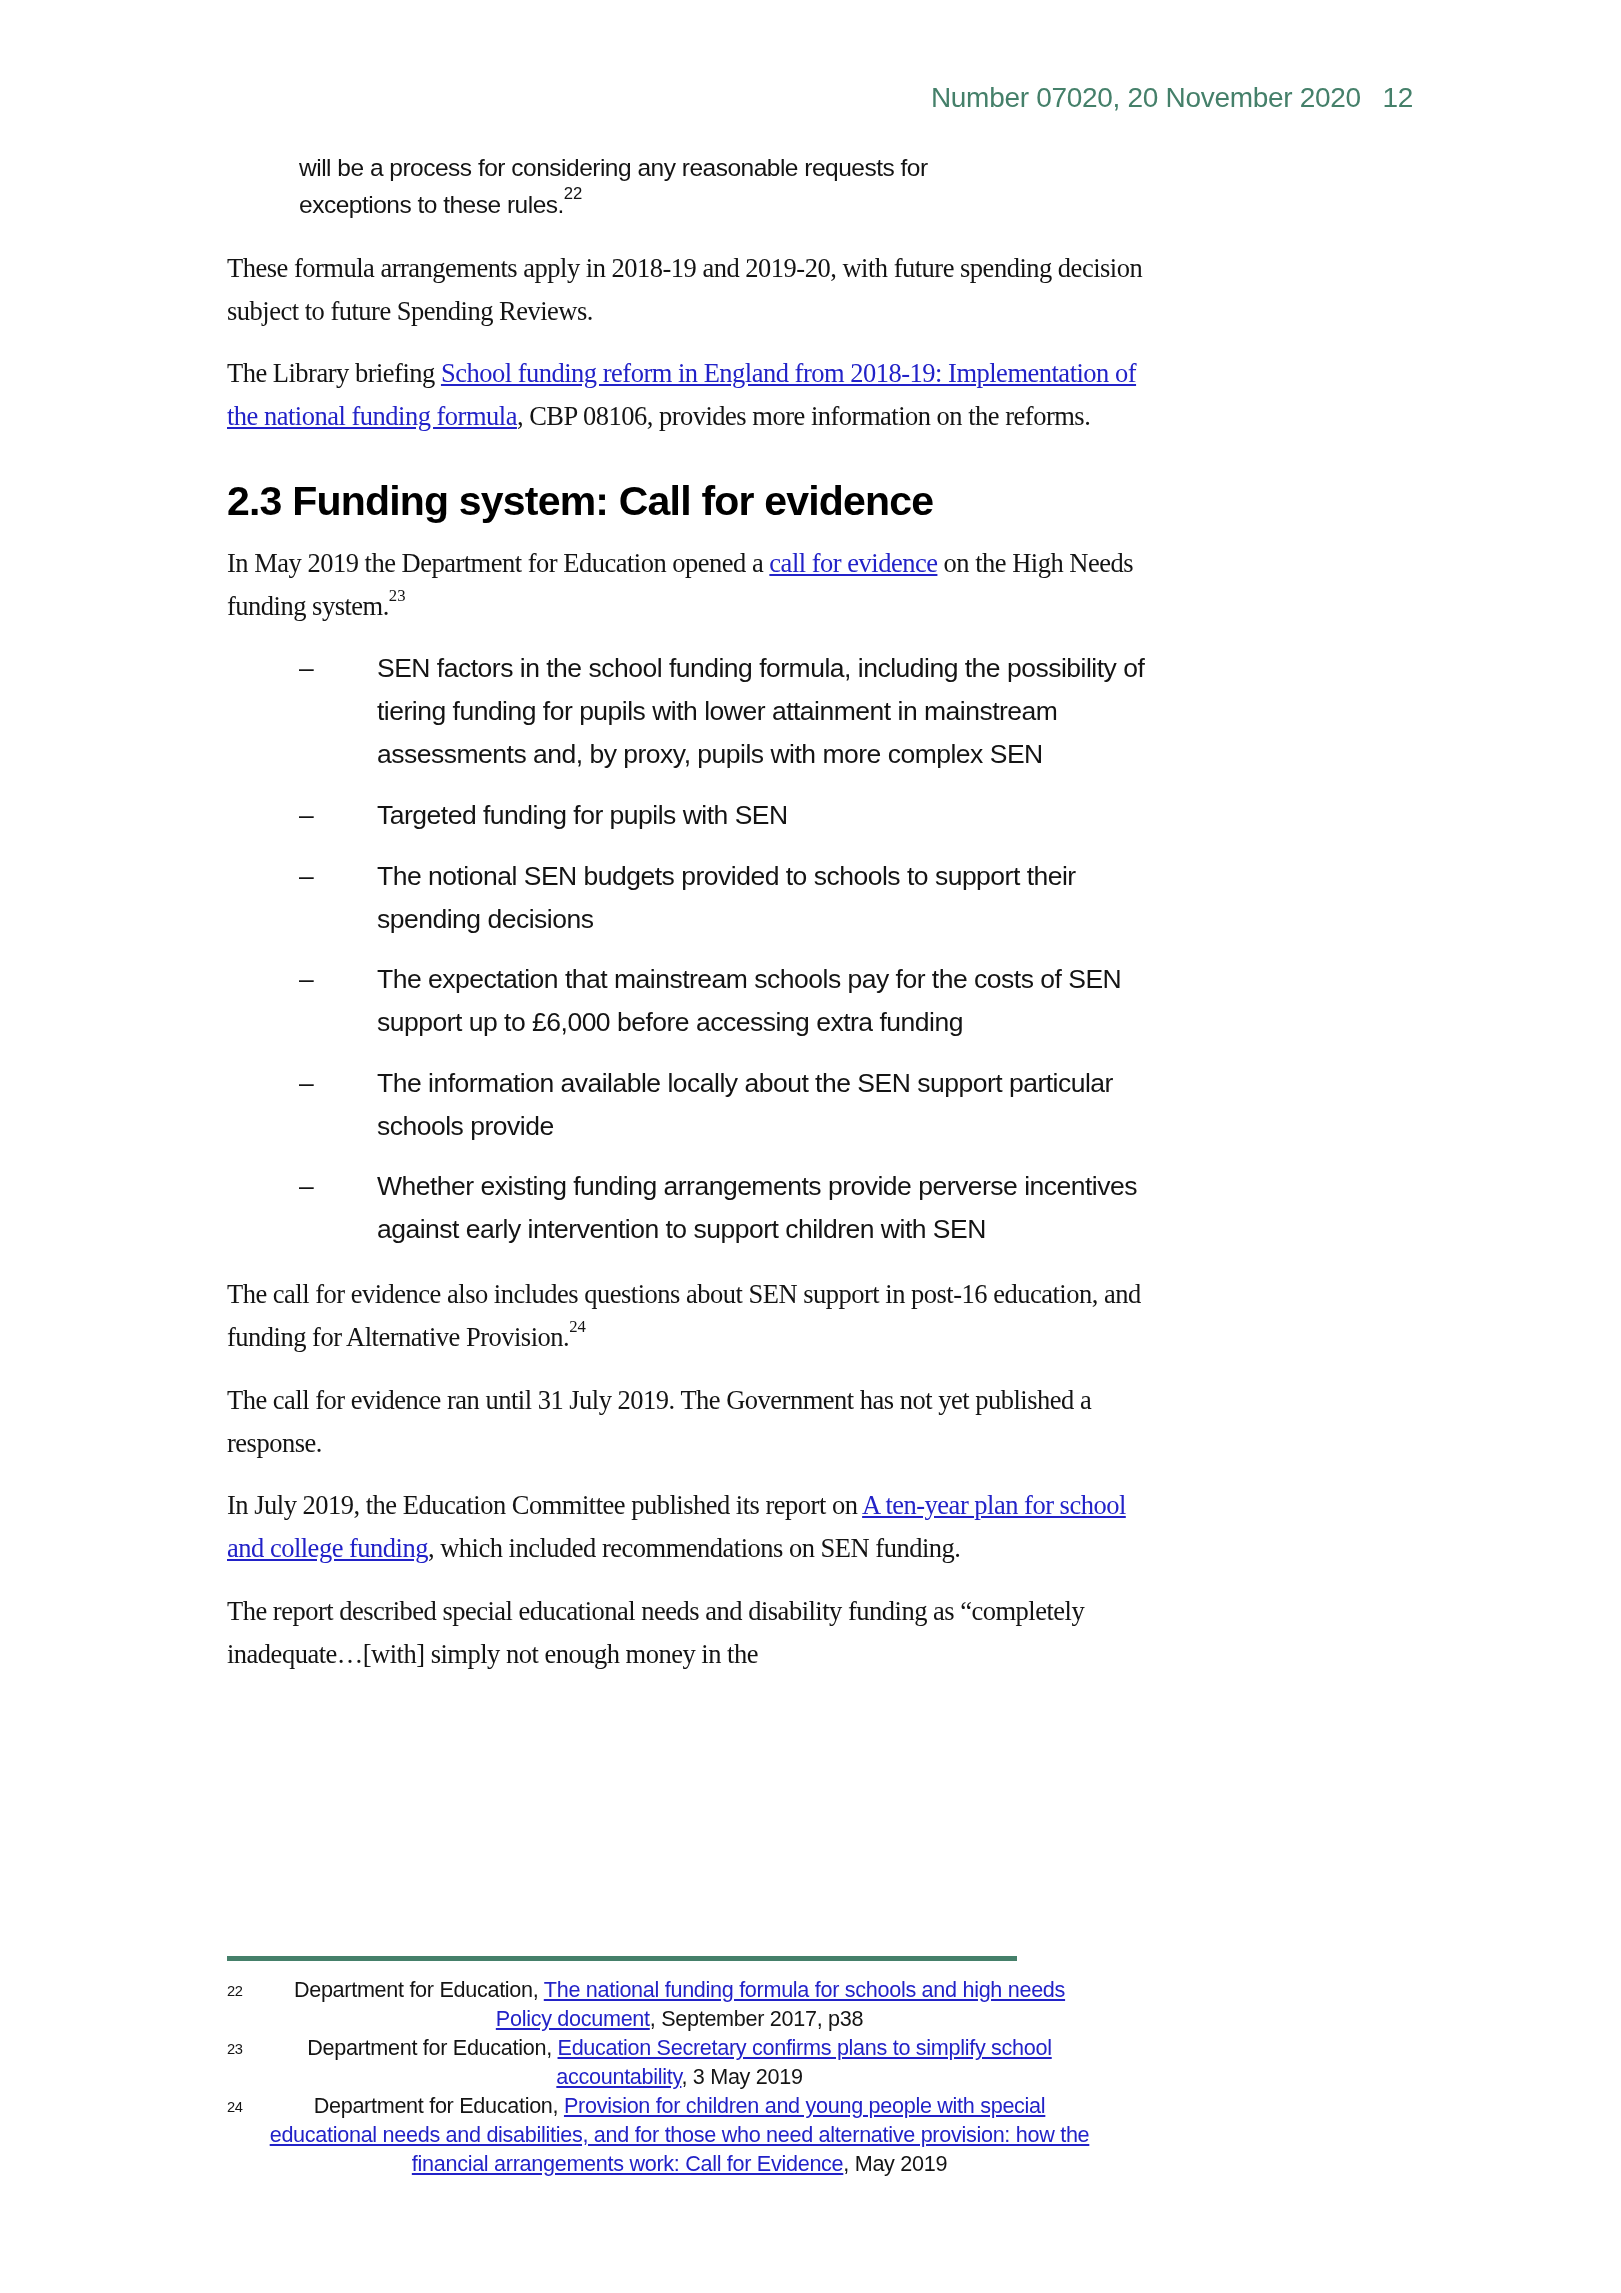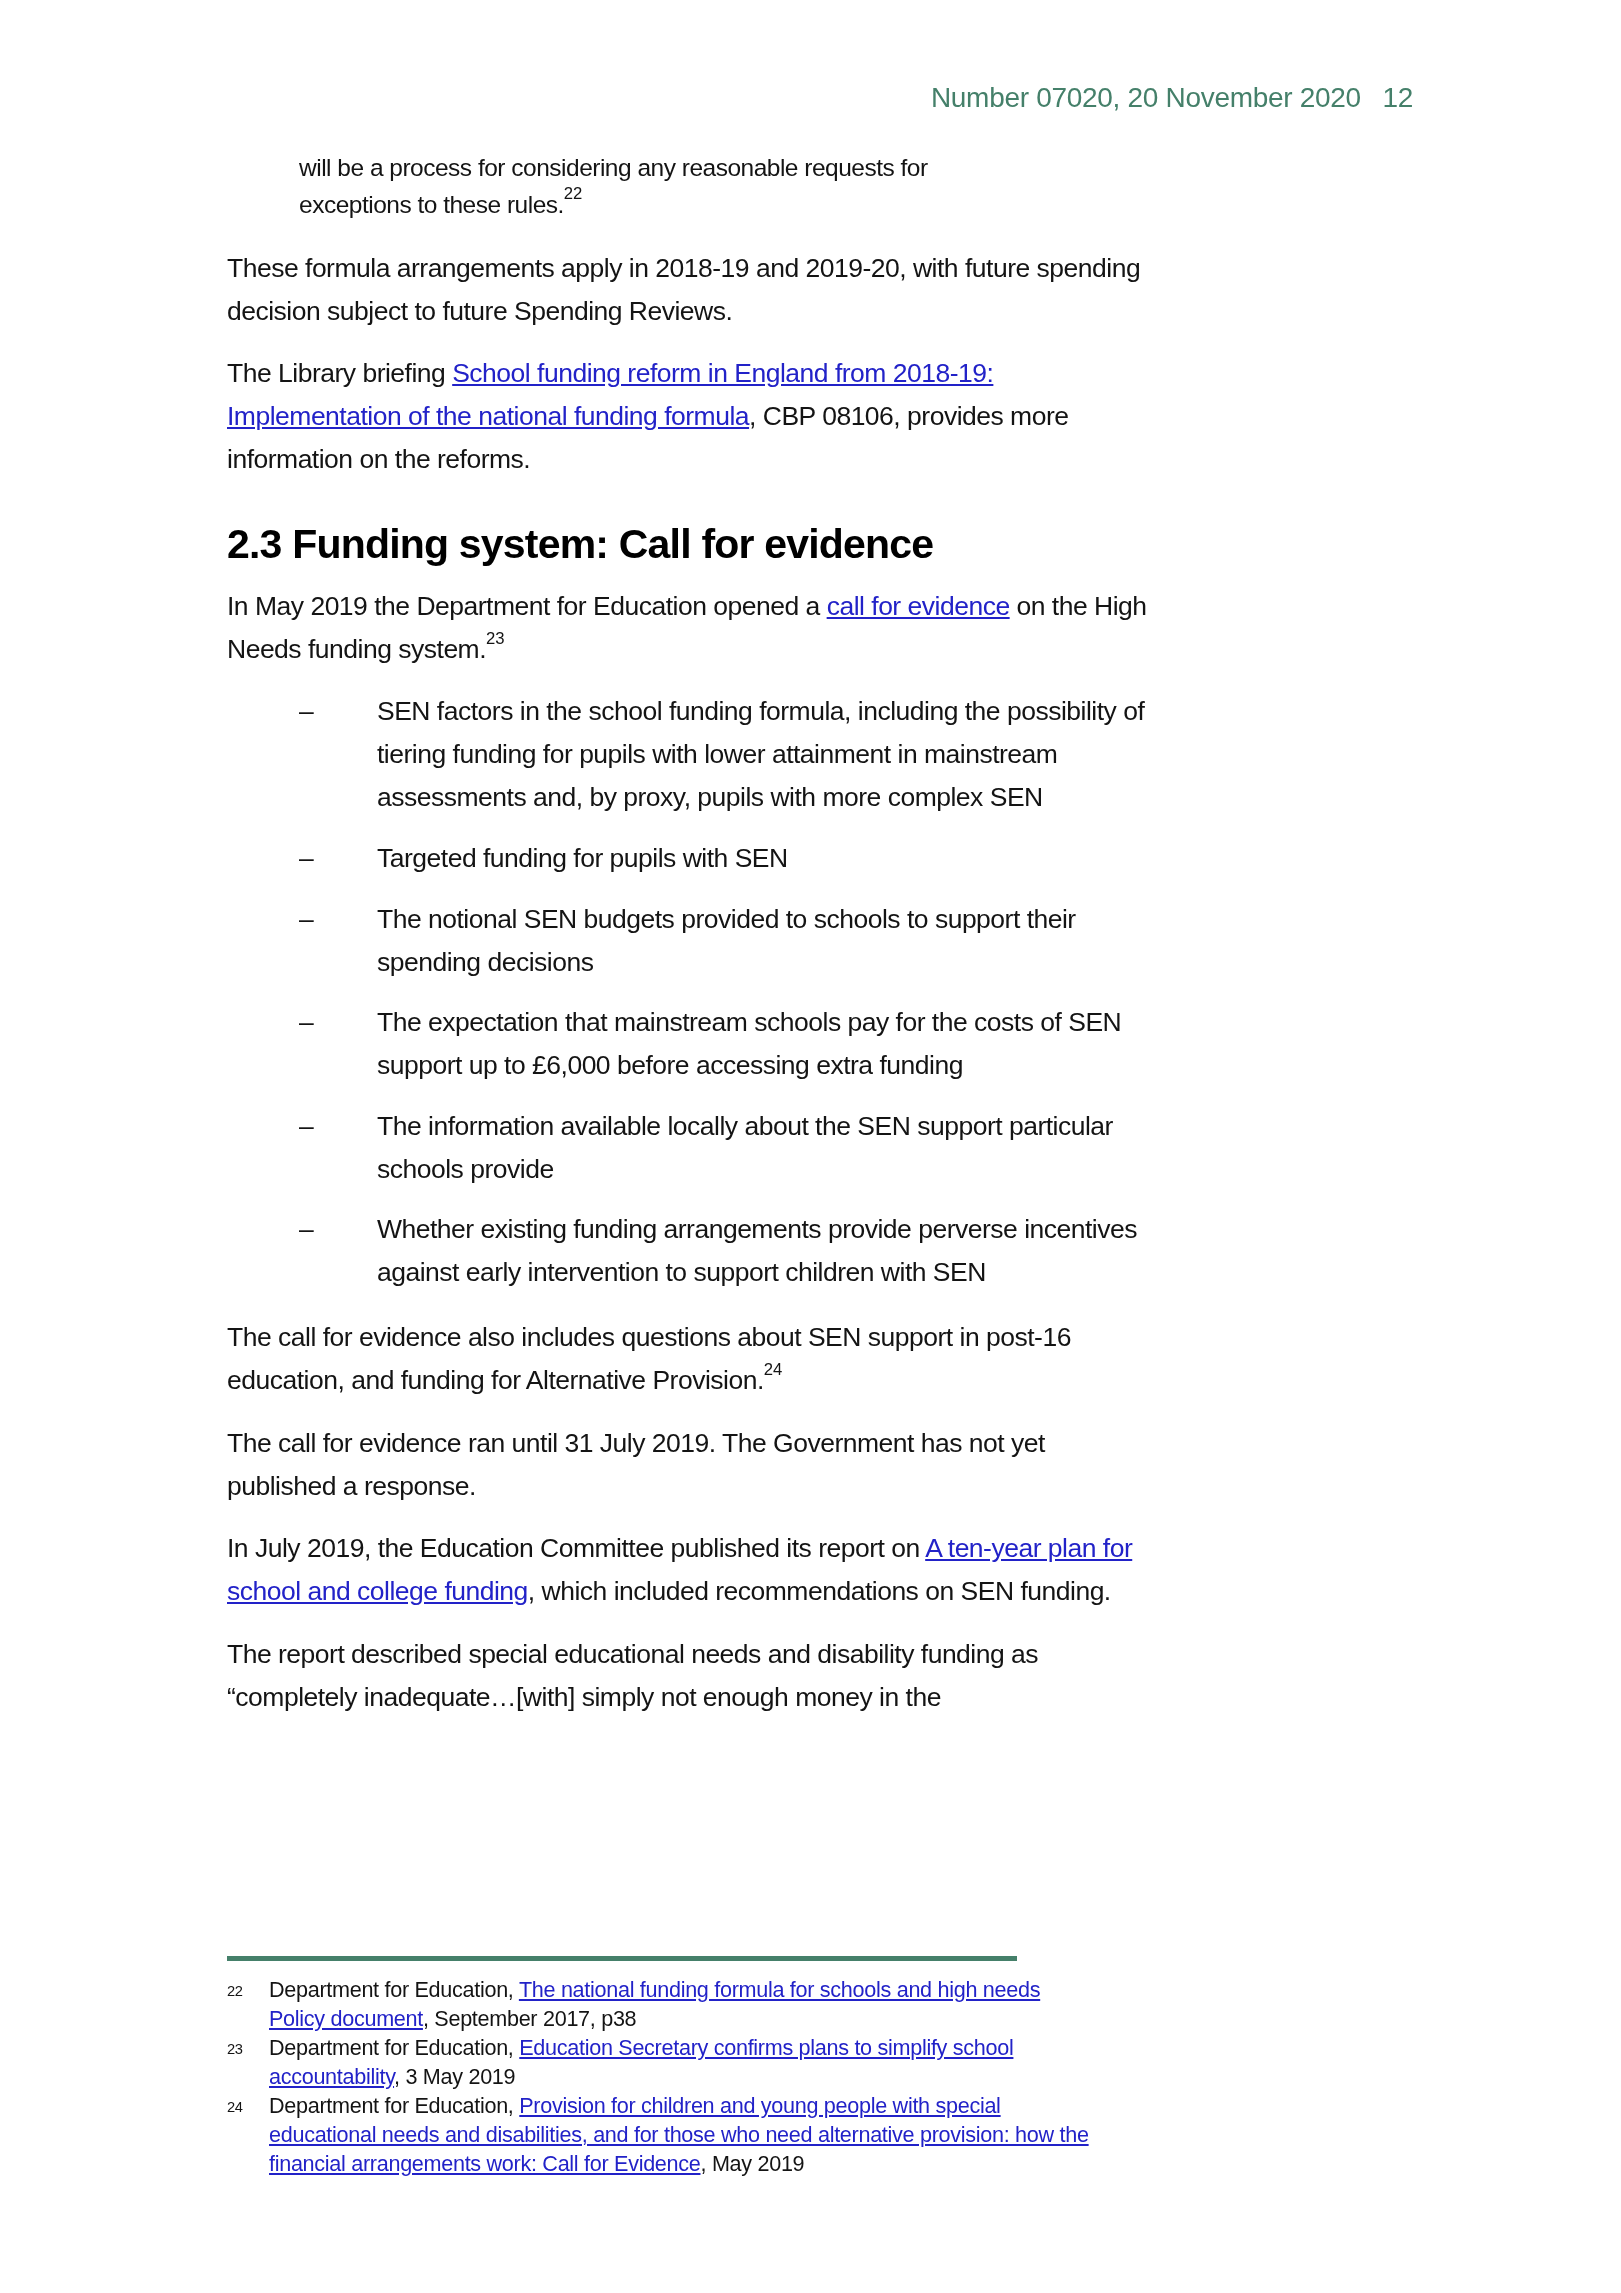--- a/index.html
+++ b/index.html
@@ -38,20 +38,21 @@
     line-height: 43px;
   }
   .quote {
     margin: 149px 0 23.5px 72px;
     width: 716px;
     font-size: 24.5px;
     line-height: 37px;
   }
   p.body {
     margin: 0 0 19.6px 0;
+    font-family: Liberation Serif, serif;
   }
   h2.section-heading {
     font-size: 41px;
     font-weight: 700;
     letter-spacing: -0.8px;
     color: #000000;
     margin: 39px 0 15.7px 0;
     line-height: 49px;
   }
   a.link {
@@ -99,20 +100,21 @@
     display: flex;
     width: 863px;
   }
   .fn-num {
     flex: 0 0 42px;
     font-size: 14.7px;
     padding-top: 2px;
   }
   .fn-text {
     flex: 1;
+    text-align: center;
   }
 </style>
 </head>
 <body>
 
 <div class="page">
 
   <div class="header">
     <span>Number 07020, 20 November 2020</span><span class="pagenum">12</span>
   </div>

